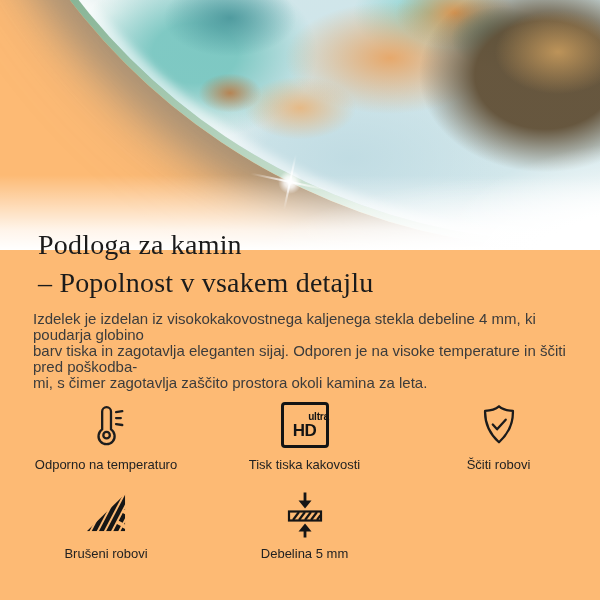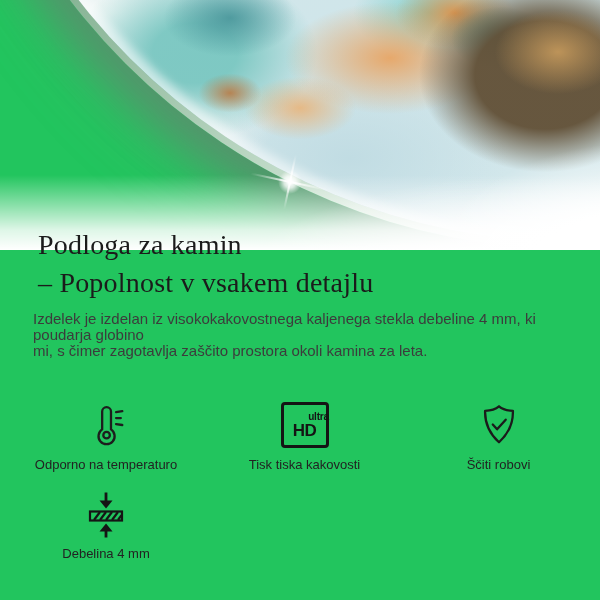--- a/index.html
+++ b/index.html
@@ -1,16 +1,16 @@
 <!DOCTYPE html>
 <html><head>
 <meta charset="utf-8">
 <style>
   html,body{margin:0;padding:0;background:#fff;}
-  .stage{position:relative;width:600px;height:600px;background:#22c55e;overflow:hidden;
+  .stage{position:relative;width:600px;height:600px;background:#fdba74;overflow:hidden;
          font-family:"Liberation Sans","DejaVu Sans",sans-serif;}
 
   
   .hero{position:absolute;left:0;top:0;width:600px;height:250px;overflow:hidden;}
   .glass-circle{position:absolute;left:-60px;top:-1017px;width:1266px;height:1266px;
     border-radius:50%;z-index:1;
     background:linear-gradient(118deg,#2e5f41 4%,#4f8763 18%,#86b394 34%,#d3e7d8 55%,#a9cdb4 72%,#e6f2e9 88%);
     box-shadow:-16px 20px 40px rgba(108,112,110,.48),-4px 36px 70px rgba(140,144,142,.30);}
   .glass-art{position:absolute;inset:7px;border-radius:50%;background-color:#d9e9ec;
     background-image:
@@ -79,20 +79,21 @@
     </div>
   </div>
 
   <h1 class="title">
     <span>Podloga za kamin</span>
     <span>– Popolnost v vsakem detajlu</span>
   </h1>
 
   <p class="description">
     <span>Izdelek je izdelan iz visokokakovostnega kaljenega stekla debeline 4 mm, ki poudarja globino</span>
+    <span>barv tiska in zagotavlja eleganten sijaj. Odporen je na visoke temperature in ščiti pred poškodba-</span>
     <span>mi, s čimer zagotavlja zaščito prostora okoli kamina za leta.</span>
   </p>
 
   <div class="features">
 
     <div class="feature">
       <div class="icon-box">
         <svg width="46" height="46" viewBox="0 0 48 48">
           <g fill="none" stroke="#1d1d1d" stroke-width="2.4" stroke-linecap="round" stroke-linejoin="round">
             <path d="M20 28.6 V10 a4.6 4.6 0 0 1 9.2 0 v18.6 a8.4 8.4 0 1 1 -9.2 0 Z"></path>
@@ -122,37 +123,57 @@
           <g fill="none" stroke="#1b1b1b" stroke-width="2.4" stroke-linecap="round" stroke-linejoin="round">
             <path d="M24 4.5 C27.5 7.5 32.5 9 38.5 9.2 C38.8 19 36.5 30.5 24 42 C11.5 30.5 9.2 19 9.5 9.2 C15.5 9 20.5 7.5 24 4.5 Z"></path>
             <path d="M17.5 23.5 L22 28.5 L31 18.5"></path>
           </g>
         </svg>
       </div>
       <div class="label">Ščiti robovi</div>
     </div>
 
 
+    <div class="feature">
+      <div class="icon-box">
+        <svg width="46" height="46" viewBox="0 0 48 48">
+          <defs>
+              <clipPath id="tri">
+                <polygon points="4,42 44,42 44,3"></polygon>
+              </clipPath>
+            </defs>
+          <g stroke="#161616" stroke-width="4.6" clip-path="url(#tri)">
+            <line x1="1" y1="48" x2="25" y2="2"></line>
+            <line x1="8.5" y1="48" x2="32.5" y2="2"></line>
+            <line x1="16" y1="48" x2="40" y2="2"></line>
+            <line x1="23.5" y1="48" x2="47.5" y2="2"></line>
+            <line x1="31" y1="48" x2="55" y2="2" stroke-dasharray="14 4 9 4 6 4"></line>
+            <line x1="38.5" y1="48" x2="62.5" y2="2" stroke-dasharray="10 4 7 4 4 4"></line>
+          </g>
+        </svg>
+      </div>
+      <div class="label">Brušeni robovi</div>
+    </div>
 
     <div class="feature">
       <div class="icon-box">
         <svg width="48" height="48" viewBox="0 0 48 48">
           <g fill="#151515">
             <rect x="22.6" y="2.5" width="2.8" height="8.5"></rect>
             <polygon points="17.5,10.5 30.5,10.5 24,18.5"></polygon>
             <polygon points="17.5,41.5 30.5,41.5 24,33.5"></polygon>
             <rect x="22.6" y="41" width="2.8" height="6.5"></rect>
           </g>
           <g fill="none" stroke="#151515" stroke-width="2.2">
             <rect x="8" y="21.5" width="32" height="9"></rect>
             <path d="M12 30 L18 22"></path>
             <path d="M18 30 L24 22"></path>
             <path d="M24 30 L30 22"></path>
             <path d="M30 30 L36 22"></path>
             <path d="M36 30 L39.5 25.2"></path>
           </g>
         </svg>
       </div>
-      <div class="label">Debelina 4 mm</div>
+      <div class="label">Debelina 5 mm</div>
     </div>
 
   </div>
 </div>
 
 </body></html>

